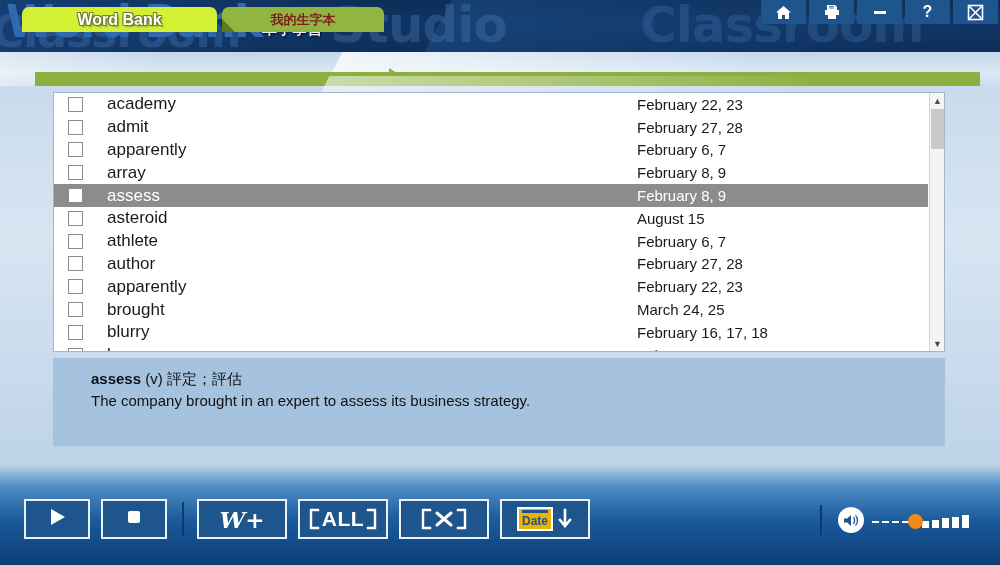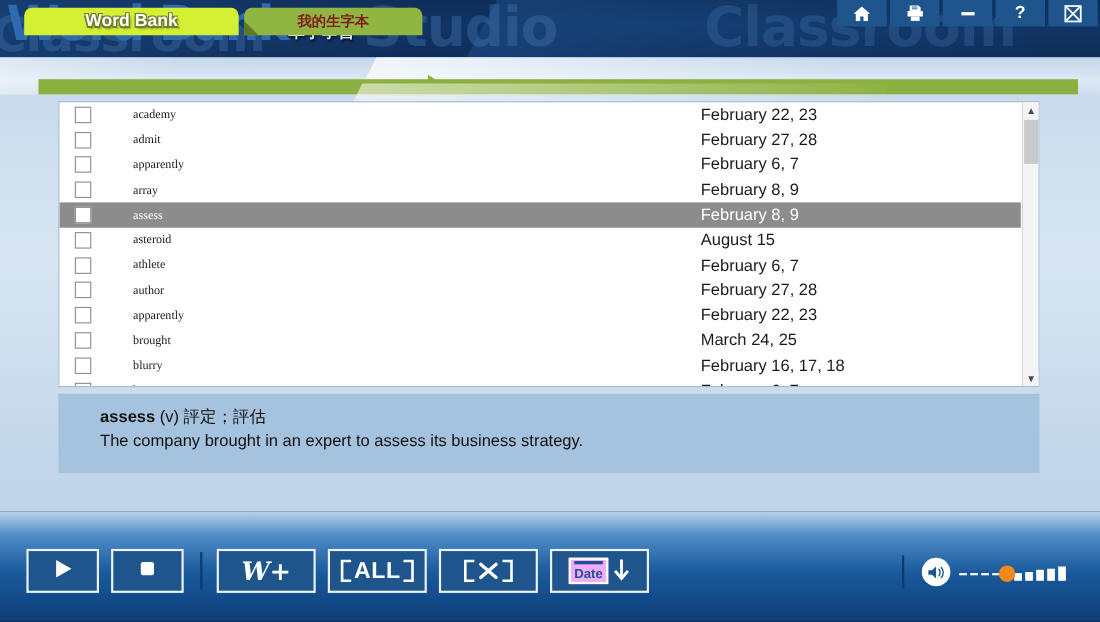--- a/index.html
+++ b/index.html
@@ -180,24 +180,24 @@
   .row.sel { background: #8c8c8c; }
   .row .cb {
     width: 15px; height: 15px;
     margin-left: 14px;
     background: #fff;
     border: 1px solid #8b8b8b;
     flex: 0 0 auto;
     cursor: pointer;
   }
   .row .word {
-    margin-left: 38px;
-    font-size: 11px;
+    margin-left: 24px;
+    font-size: 17px;
     color: #1a1a1a;
-    font-family: Liberation Serif, serif;
+    font-family: Liberation Sans, sans-serif;
   }
   .row.sel .word, .row.sel .date { color: #ffffff; }
   .row .date {
     position: absolute; left: 583px;
     font-size: 15px;
     color: #1a1a1a;
     white-space: nowrap;
   }
 
   
@@ -218,21 +218,21 @@
   #sb-thumb {
     position: absolute; left: 1px; top: 16px;
     width: 13px; height: 40px;
     background: #c9c9c9;
     cursor: pointer;
   }
 
   
   #defbox {
     position: absolute; left: 53px; top: 272px;
-    width: 892px; height: 72px;
+    width: 892px; height: 88px;
     background: #a5c2de;
   }
   #def-line1 {
     position: absolute; left: 38px; top: 12px;
     font-size: 15px; color: #111;
     white-space: nowrap;
   }
   #def-line1 b { font-weight: bold; }
   #def-line2 {
     position: absolute; left: 38px; top: 34px;
@@ -483,21 +483,21 @@
           <svg width="22" height="22" viewBox="0 0 22 22" style="margin:0 1px;">
               <path d="M4 5l14 12M18 5L4 17" stroke="#fff" stroke-width="3" stroke-linecap="round"></path>
             </svg>
           <svg width="12" height="22" viewBox="0 0 12 22">
               <path d="M2 2h7v18H2" fill="none" stroke="#fff" stroke-width="2.4" stroke-linecap="square"></path>
             </svg>
         </span>
       </div>
       <div class="tbtn w90">
         <span style="display:flex;align-items:center;">
-          <span style="display:inline-block;background:#f0abfc;border:2px solid #fff;padding:1px 3px 2px;line-height:1;">
+          <span style="display:inline-block;background:#eab308;border:2px solid #fff;padding:1px 3px 2px;line-height:1;">
             <span style="display:block;height:3px;background:#1d558c;margin-bottom:2px;"></span>
             <span style="display:block;color:#1d558c;font-size:12px;font-weight:bold;">Date</span>
           </span>
           <svg width="16" height="22" viewBox="0 0 16 22" style="margin-left:4px;">
               <path d="M8 2v14M3 12l5 6 5-6" stroke="#fff" stroke-width="2.6" fill="none" stroke-linecap="square"></path>
             </svg>
         </span>
       </div>
     </div>
 

